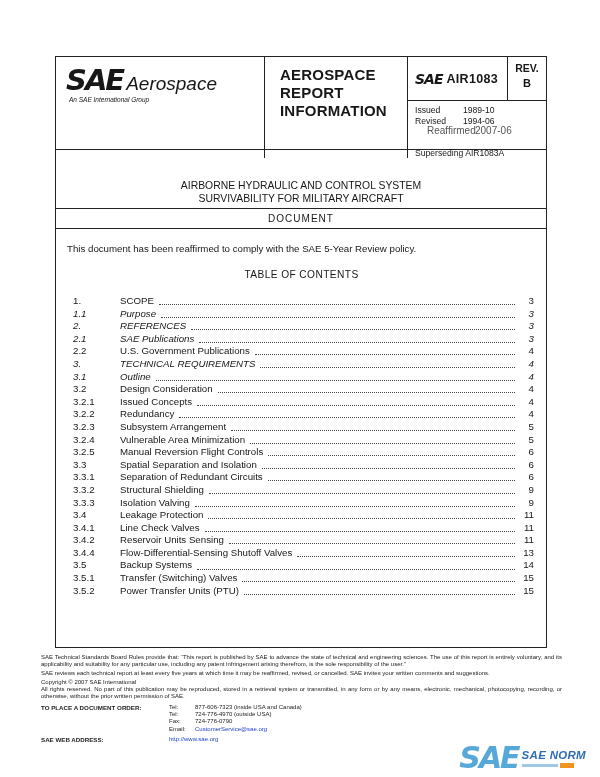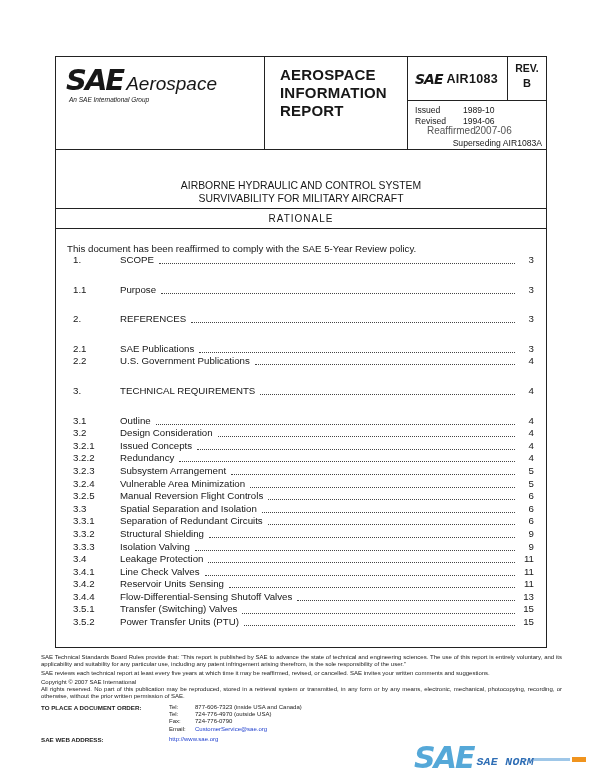--- a/index.html
+++ b/index.html
@@ -28,74 +28,74 @@
   .doc-row { display:flex; height:43px; box-sizing:border-box; }
   .doc-id { flex:1; display:flex; align-items:center; padding-left:7px; gap:4px; }
   .sae-small { font-family:"DejaVu Sans", sans-serif; font-style:italic; font-weight:800; font-size:14px; letter-spacing:-1px; }
   .doc-num { font-weight:bold; font-size:12.5px; letter-spacing:0.3px; }
   .rev-cell { width:39px; border-left:1.6px solid #222; text-align:center; font-weight:bold; font-size:10.5px; padding-top:5px; box-sizing:border-box; }
   .rev-val { margin-top:3px; font-size:11px; }
   .dates-cell { flex:1; border-top:1.6px solid #222; font-size:8.6px; line-height:10.6px; padding:4px 4px 0 7px; }
   .date-row { display:flex; }
   .date-label { width:48px; }
   .muted { color:#555; font-size:10px;margin-left:12px; }
-  .superseding { margin-top:1px;text-align:right; }
+  .superseding { margin-top:11px; }
 
   
   .title-bar { border-bottom:1.6px solid #222; text-align:center; font-size:10.4px; line-height:13px; padding:4px 0 3px;margin-top:25px; }
   .rationale-bar { border-bottom:1.6px solid #222; text-align:center; font-size:10px; letter-spacing:1px; padding:4px 0; }
 
   
   .body-area { padding:14px 10px 16px 11px; }
   .reaffirm { font-size:9.7px; }
   .toc-head { text-align:center; font-size:10.2px; letter-spacing:0.4px; margin:15px 0; }
   .toc-row { display:flex; font-size:9.7px; line-height:12.6px; }
-  .toc-row.gap { margin-top:17px; }
+  .toc-row.gap { margin-top:0;font-style:italic; }
   .toc-num { flex:none; width:47px; padding-left:6px; }
   .toc-title { flex:none; padding-right:2px; white-space:nowrap; }
   .toc-leader { flex:1; border-bottom:1.6px dotted #454545; margin:0 3px 2.5px 3px; align-self:flex-end; min-width:8px; }
   .toc-page { flex:none; min-width:16px; text-align:right; padding-right:2px; }
 
   
   .footer { position:absolute; left:41px; width:521px; top:654px; font-size:6px; line-height:7px; color:#1c1c1c; }
   .fp { margin:0 0 2px; text-align:justify; }
   .copyright { margin:2px 0 0; }
   .order-block, .web-block { display:flex; margin-top:4px; }
   .web-block { margin-top:3px; }
   .order-label, .web-label { width:128px; flex:none; font-weight:bold; font-size:6.2px; }
   .order-line { display:flex; line-height:7.2px; }
   .ol-label { width:26px; flex:none; }
   .link { color:#1f3fce; }
 
   
   .watermark { position:absolute; right:14px; bottom:7px; display:flex; align-items:flex-end; gap:3px; }
   .wm-sae { font-family:"DejaVu Sans", sans-serif; font-weight:800; font-style:italic; font-size:30px; line-height:25px; letter-spacing:-2px; color:#55a8d8; }
-  .wm-right { display:flex; flex-direction:row; align-items:flex-start; padding-bottom:2px;font-family:Liberation Mono, monospace; }
+  .wm-right { display:flex; flex-direction:column; align-items:flex-start; padding-bottom:2px; }
   .wm-name { font-style:italic; font-weight:800; font-size:11.5px; letter-spacing:0.3px; color:#2f6eb5; }
   .wm-bars { display:flex; gap:2px; align-items:center; margin-top:2px; }
   .wm-bar-blue { width:36px; height:3px; background:#9fc7e8; }
   .wm-bar-orange { width:14px; height:5px; background:#f0941e; }
 </style>
 </head>
 <body>
 
 <div class="content-box">
 
   <div class="hdr">
     <div class="logo-cell">
       <div class="logo-row">
         <span class="sae-logo">SAE</span>
         <span class="aerospace">Aerospace</span>
       </div>
       <div class="logo-sub">An SAE International Group</div>
     </div>
     <div class="type-cell">
       <div>AEROSPACE</div>
+      <div>REPORT</div>
       <div>INFORMATION</div>
-      <div>REPORT</div>
     </div>
     <div class="right-col">
       <div class="doc-row">
         <div class="doc-id">
           <span class="sae-small">SAE</span>
           <span class="doc-num">AIR1083</span>
         </div>
         <div class="rev-cell">
           <div>REV.</div>
           <div class="rev-val">B</div>
@@ -117,24 +117,25 @@
         <div class="superseding">Superseding AIR1083A</div>
       </div>
     </div>
   </div>
 
   <div class="title-bar">
     <div>AIRBORNE HYDRAULIC AND CONTROL SYSTEM</div>
     <div>SURVIVABILITY FOR MILITARY AIRCRAFT</div>
   </div>
 
-  <div class="rationale-bar">RATIONALE</div>
+  <div class="rationale-bar">DOCUMENT</div>
 
   <div class="body-area">
     <div class="reaffirm">This document has been reaffirmed to comply with the SAE 5-Year Review policy.</div>
+    <div class="toc-head">TABLE OF CONTENTS</div>
     <div>
         <div class="toc-row">
     <span class="toc-num">1.</span>
     <span class="toc-title">SCOPE</span>
     <span class="toc-leader"></span>
     <span class="toc-page">3</span>
   </div>
         <div class="toc-row gap">
     <span class="toc-num">1.1</span>
     <span class="toc-title">Purpose</span>
@@ -247,20 +248,26 @@
     <span class="toc-num">3.4.2</span>
     <span class="toc-title">Reservoir Units Sensing</span>
     <span class="toc-leader"></span>
     <span class="toc-page">11</span>
   </div>
         <div class="toc-row">
     <span class="toc-num">3.4.4</span>
     <span class="toc-title">Flow-Differential-Sensing Shutoff Valves</span>
     <span class="toc-leader"></span>
     <span class="toc-page">13</span>
+  </div>
+        <div class="toc-row">
+    <span class="toc-num">3.5</span>
+    <span class="toc-title">Backup Systems</span>
+    <span class="toc-leader"></span>
+    <span class="toc-page">14</span>
   </div>
         <div class="toc-row">
     <span class="toc-num">3.5.1</span>
     <span class="toc-title">Transfer (Switching) Valves</span>
     <span class="toc-leader"></span>
     <span class="toc-page">15</span>
   </div>
         <div class="toc-row">
     <span class="toc-num">3.5.2</span>
     <span class="toc-title">Power Transfer Units (PTU)</span>

